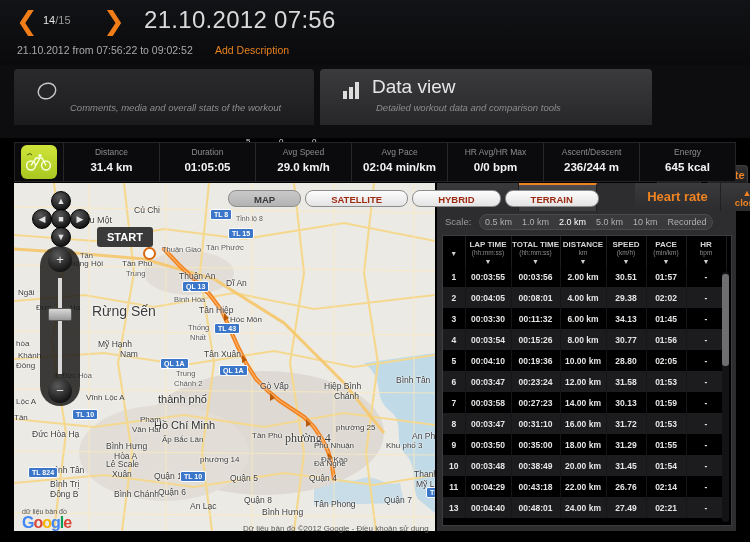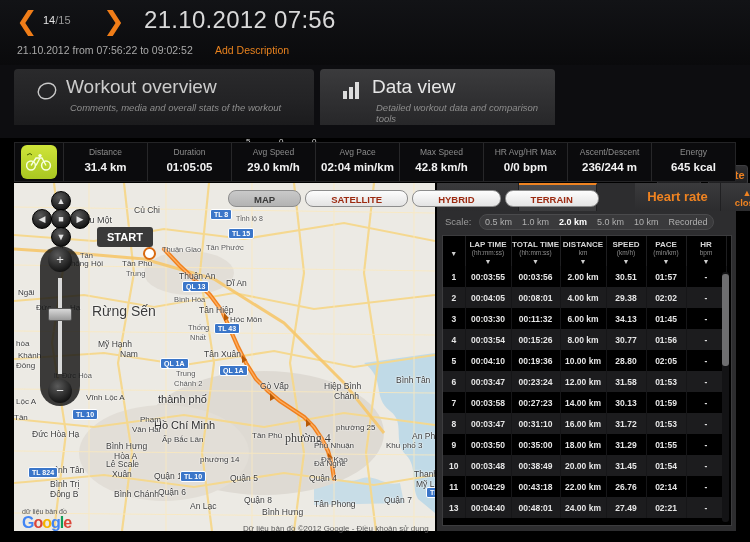--- a/index.html
+++ b/index.html
@@ -25,21 +25,21 @@
   .wsub { position: absolute; left: 17px; top: 44px; font-size: 10.5px; color: #a9a9a9; }
   .add-desc { position: absolute; left: 215px; top: 44px; font-size: 10.5px; color: #e8821e;
               cursor: pointer; }
 
   
   .tabstrip { position: absolute; left: 0; top: 65px; width: 750px; height: 73px;
               background: #0d0d10; }
   .bigtab { position: absolute; top: 4px; height: 56px; border-radius: 4px 4px 0 0; }
   .bigtab.inactive { left: 14px; width: 300px;
       background: linear-gradient(180deg,#2a2a2c 0%, #232325 55%, #1b1b1d 100%); }
-  .bigtab.active { left: 320px; width: 235px;
+  .bigtab.active { left: 320px; width: 332px;
       background: linear-gradient(180deg,#3b3b3d 0%, #303032 55%, #272729 100%); }
   .bigtab .ttl { position: absolute; left: 52px; top: 7px; font-size: 19px; color: #ccc;
                  font-weight: 300; }
   .bigtab.active .ttl { color: #e6e6e6; }
   .bigtab .tsub { position: absolute; left: 56px; top: 33px; font-size: 9.5px;
                   color: #8d8d8d; font-style: italic; }
   .tabicon { position: absolute; left: 22px; top: 12px; width: 22px; height: 20px; }
   .badgeicons { position: absolute; left: 232px; top: 74px; width: 86px; height: 24px; }
   .bicon { position: absolute; top: 4px; }
   .bnum { position: absolute; font-size: 8px; color: #d8d8d8; top: -2px; }
@@ -111,21 +111,21 @@
   .rtab-close { width: 53px; color: #ef8321; font-size: 9.5px; font-weight: bold;
                 line-height: 11px; padding-top: 6px; }
   .caret { display:block; font-size: 9px; line-height: 8px; }
 
   .scalerow { position: absolute; left: 0; top: 28px; width: 299px; height: 22px;
               background: #2d2d2f; }
   .scalelbl { position: absolute; left: 8px; top: 5px; font-size: 9.5px; color: #9a9a9a; }
   .scalepill { position: absolute; left: 42px; top: 3px; height: 16px; border-radius: 8px;
                background: #3a3a3c; border: 1px solid #4a4a4c; display:flex; align-items:center; }
   .sitem { font-size: 9px; color: #b0b0b0; padding: 0 5px; line-height: 14px; cursor: pointer; }
-  .sitem.on { color: #fff; font-weight: bold; }
+  .sitem.on { color: #fff; font-weight: normal; }
 
   
   .tablebox { position: absolute; left: 5px; top: 52px; width: 290px; height: 291px;
               background: #000; border: 1px solid #3c3c3e; overflow: hidden; }
   table.lap { width: 283px; border-collapse: collapse; table-layout: fixed; }
   table.lap th { background: #000; color: #d6d6d6; font-size: 8px; font-weight: bold;
                  padding: 4px 0 1px 0; text-align: center; border-right: 1px solid #1e1e20; }
   table.lap th .unit { display:block; font-size: 6.5px; color: #8b8b8b; font-weight: normal; }
   table.lap th .sortc { display:block; font-size: 7px; color: #cfcfcf; line-height: 7px; margin-top:2px; }
   table.lap td { font-size: 8.5px; color: #e6e6e6; text-align: center; height: 21px;
@@ -155,21 +155,20 @@
     <div class="add-desc">Add Description</div>
   </div>
 
   <div class="tabstrip">
     <div class="bigtab inactive">
       <span class="tabicon">
         <svg width="22" height="20" viewBox="0 0 22 20">
             <ellipse cx="11" cy="10" rx="9" ry="7.5" fill="none" stroke="#c9c9c9" stroke-width="1.4" transform="rotate(-25 11 10)"></ellipse>
           </svg>
       </span>
-      <span class="ttl">Workout overview</span>
       <span class="tsub">Comments, media and overall stats of the workout</span>
     </div>
 
     <div class="badgeicons">
       <span class="bicon" style="left:0">
         <svg width="16" height="14" viewBox="0 0 16 14">
             <ellipse cx="8" cy="8" rx="7" ry="4.4" fill="none" stroke="#bdbdbd" stroke-width="1.2"></ellipse>
             <circle cx="8" cy="8" r="1.9" fill="#bdbdbd"></circle>
           </svg>
       </span>
@@ -229,24 +228,20 @@
       <span class="k">Duration</span>
       <span class="v">01:05:05</span>
     </div>
     <div class="stat">
       <span class="k">Avg Speed</span>
       <span class="v">29.0 km/h</span>
     </div>
     <div class="stat">
       <span class="k">Avg Pace</span>
       <span class="v">02:04 min/km</span>
-    </div>
-    <div class="stat">
-      <span class="k">Max Speed</span>
-      <span class="v">42.8 km/h</span>
     </div>
     <div class="stat">
       <span class="k">HR Avg/HR Max</span>
       <span class="v">0/0 bpm</span>
     </div>
     <div class="stat">
       <span class="k">Ascent/Descent</span>
       <span class="v">236/244 m</span>
     </div>
     <div class="stat">

